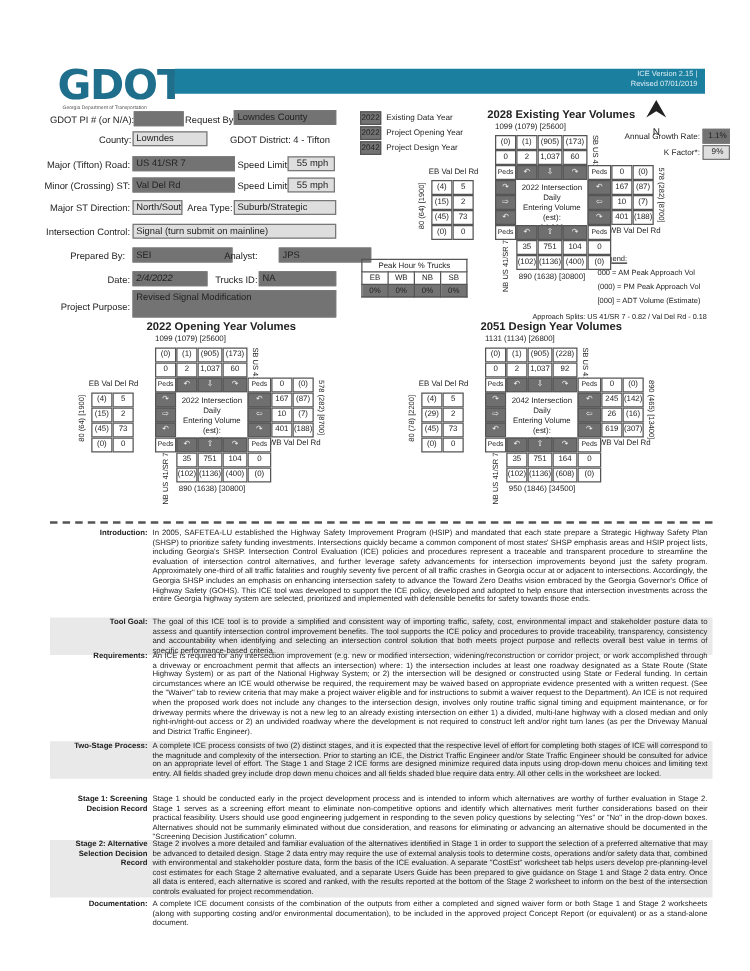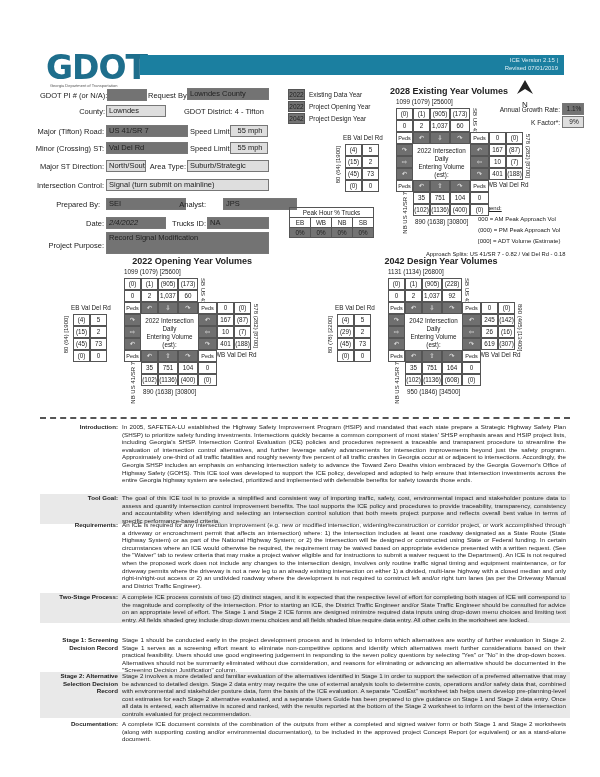--- a/index.html
+++ b/index.html
@@ -80,21 +80,21 @@
 <div class="abs fld blue" style="left:106px;top:198px;width:80px;">SEI</div>
 <div class="abs lbl" style="left:170px;top:200px;width:36px;">Analyst:</div>
 <div class="abs fld blue" style="left:207px;top:198px;width:74px;margin-left:16px;">JPS</div>
 
 <div class="abs lbl" style="left:30px;top:219px;width:74px;">Date:</div>
 <div class="abs fld blue" style="left:106px;top:217px;width:60px;font-style:italic;">2/4/2022</div>
 <div class="abs lbl" style="left:170px;top:219px;width:36px;">Trucks ID:</div>
 <div class="abs fld blue" style="left:207px;top:217px;width:62px;">NA</div>
 
 <div class="abs lbl" style="left:30px;top:241px;width:74px;">Project Purpose:</div>
-<div class="abs fld blue" style="left:106px;top:232px;width:163px;height:22px;">Record Signal Modification</div>
+<div class="abs fld blue" style="left:106px;top:232px;width:163px;height:22px;">Revised Signal Modification</div>
 
 <div class="abs" style="left:288px;top:89px;">
   <div style="display:flex;align-items:center;margin-bottom:1px;">
     <div class="yr-box blue">2022</div>
     <div class="yr-lbl" style="margin-left:4px;">Existing Data Year</div>
   </div>
   <div style="display:flex;align-items:center;margin-bottom:1px;">
     <div class="yr-box blue">2022</div>
     <div class="yr-lbl" style="margin-left:4px;">Project Opening Year</div>
   </div>
@@ -203,21 +203,21 @@
     <div class="cell " style="left:96px;top:104px;width:20px;">751</div>
     <div class="cell " style="left:96px;top:116px;width:20px;">(1136)</div>
     <div class="cell " style="left:116px;top:104px;width:20px;">104</div>
     <div class="cell " style="left:116px;top:116px;width:20px;">(400)</div>
     <div class="cell " style="left:136px;top:104px;width:19px;">0</div>
     <div class="cell " style="left:136px;top:116px;width:19px;">(0)</div>
     <div class="vert-r" style="position:absolute;left:68px;top:104px;">NB US 41/SR 7</div>
     <div class="dtxt" style="position:absolute;left:81px;top:130px;">890 (1638) [30800]</div>
   </div>
 <div id="diag1" class="abs" style="left:62px;top:258px;">
-    <div class="diag-title" style="position:absolute;left:40px;top:-2px;width:150px;text-align:right;">2022 Opening Year Volumes</div>
+    <div class="diag-title" style="position:absolute;left:40px;top:-2px;width:150px;">2022 Opening Year Volumes</div>
     <div class="dtxt" style="position:absolute;left:62px;top:10px;">1099 (1079) [25600]</div>
     <div class="cell " style="left:62px;top:20px;width:17px;">(0)</div>
     <div class="cell " style="left:79px;top:20px;width:17px;">(1)</div>
     <div class="cell " style="left:96px;top:20px;width:20px;">(905)</div>
     <div class="cell " style="left:116px;top:20px;width:20px;">(173)</div>
     <div class="cell " style="left:62px;top:32px;width:17px;">0</div>
     <div class="cell " style="left:79px;top:32px;width:17px;">2</div>
     <div class="cell " style="left:96px;top:32px;width:20px;">1,037</div>
     <div class="cell " style="left:116px;top:32px;width:20px;">60</div>
     <div class="vert" style="position:absolute;left:138px;top:20px;">SB US 41/SR 7</div>
@@ -267,21 +267,21 @@
     <div class="cell " style="left:96px;top:104px;width:20px;">751</div>
     <div class="cell " style="left:96px;top:116px;width:20px;">(1136)</div>
     <div class="cell " style="left:116px;top:104px;width:20px;">104</div>
     <div class="cell " style="left:116px;top:116px;width:20px;">(400)</div>
     <div class="cell " style="left:136px;top:104px;width:19px;">0</div>
     <div class="cell " style="left:136px;top:116px;width:19px;">(0)</div>
     <div class="vert-r" style="position:absolute;left:68px;top:104px;">NB US 41/SR 7</div>
     <div class="dtxt" style="position:absolute;left:81px;top:130px;">890 (1638) [30800]</div>
   </div>
 <div id="diag2" class="abs" style="left:326px;top:258px;">
-    <div class="diag-title" style="position:absolute;left:40px;top:-2px;width:150px;">2042 Design Year Volumes</div>
+    <div class="diag-title" style="position:absolute;left:40px;top:-2px;width:150px;">2051 Design Year Volumes</div>
     <div class="dtxt" style="position:absolute;left:62px;top:10px;">1131 (1134) [26800]</div>
     <div class="cell " style="left:62px;top:20px;width:17px;">(0)</div>
     <div class="cell " style="left:79px;top:20px;width:17px;">(1)</div>
     <div class="cell " style="left:96px;top:20px;width:20px;">(905)</div>
     <div class="cell " style="left:116px;top:20px;width:20px;">(228)</div>
     <div class="cell " style="left:62px;top:32px;width:17px;">0</div>
     <div class="cell " style="left:79px;top:32px;width:17px;">2</div>
     <div class="cell " style="left:96px;top:32px;width:20px;">1,037</div>
     <div class="cell " style="left:116px;top:32px;width:20px;">92</div>
     <div class="vert" style="position:absolute;left:138px;top:20px;">SB US 41/SR 7</div>

